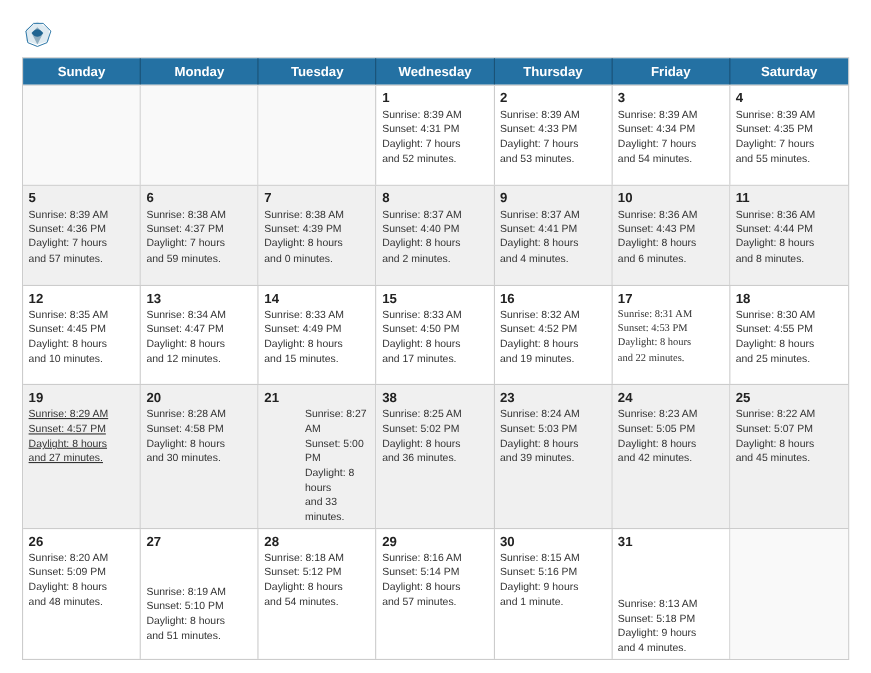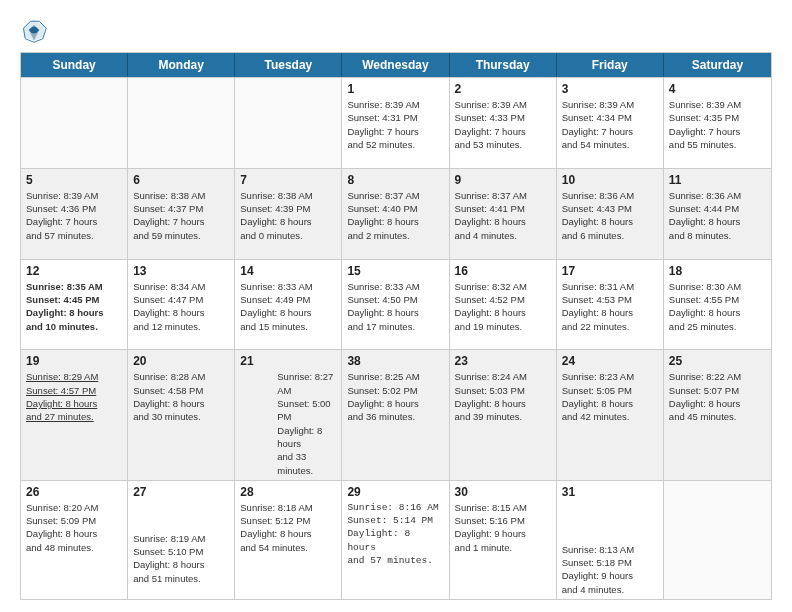--- a/index.html
+++ b/index.html
@@ -229,21 +229,21 @@
             <div class="day-num">11</div>
             <div class="day-info" style="white-space: pre-line;">Sunrise: 8:36 AM
 Sunset: 4:44 PM
 Daylight: 8 hours
 and 8 minutes.</div>
           </div>
         </div>
         <div class="cal-row">
           <div class="cal-cell">
             <div class="day-num">12</div>
-            <div class="day-info" style="white-space: pre-line; font-weight: bold;">Sunrise: 8:35 AM
+            <div class="day-info" style="white-space: pre-line;">Sunrise: 8:35 AM
 Sunset: 4:45 PM
 Daylight: 8 hours
 and 10 minutes.</div>
           </div>
           <div class="cal-cell">
             <div class="day-num">13</div>
             <div class="day-info" style="white-space: pre-line;">Sunrise: 8:34 AM
 Sunset: 4:47 PM
 Daylight: 8 hours
 and 12 minutes.</div>
@@ -264,21 +264,21 @@
           </div>
           <div class="cal-cell">
             <div class="day-num">16</div>
             <div class="day-info" style="white-space: pre-line;">Sunrise: 8:32 AM
 Sunset: 4:52 PM
 Daylight: 8 hours
 and 19 minutes.</div>
           </div>
           <div class="cal-cell">
             <div class="day-num">17</div>
-            <div class="day-info" style="white-space: pre-line;">Sunrise: 8:31 AM
+            <div class="day-info" style="white-space: pre-line; font-family: Liberation Serif, serif;">Sunrise: 8:31 AM
 Sunset: 4:53 PM
 Daylight: 8 hours
 and 22 minutes.</div>
           </div>
           <div class="cal-cell">
             <div class="day-num">18</div>
             <div class="day-info" style="white-space: pre-line;">Sunrise: 8:30 AM
 Sunset: 4:55 PM
 Daylight: 8 hours
 and 25 minutes.</div>
@@ -352,21 +352,21 @@
           </div>
           <div class="cal-cell">
             <div class="day-num">28</div>
             <div class="day-info" style="white-space: pre-line;">Sunrise: 8:18 AM
 Sunset: 5:12 PM
 Daylight: 8 hours
 and 54 minutes.</div>
           </div>
           <div class="cal-cell">
             <div class="day-num">29</div>
-            <div class="day-info" style="white-space: pre-line; font-family: Liberation Mono, monospace;">Sunrise: 8:16 AM
+            <div class="day-info" style="white-space: pre-line;">Sunrise: 8:16 AM
 Sunset: 5:14 PM
 Daylight: 8 hours
 and 57 minutes.</div>
           </div>
           <div class="cal-cell">
             <div class="day-num">30</div>
             <div class="day-info" style="white-space: pre-line;">Sunrise: 8:15 AM
 Sunset: 5:16 PM
 Daylight: 9 hours
 and 1 minute.</div>

